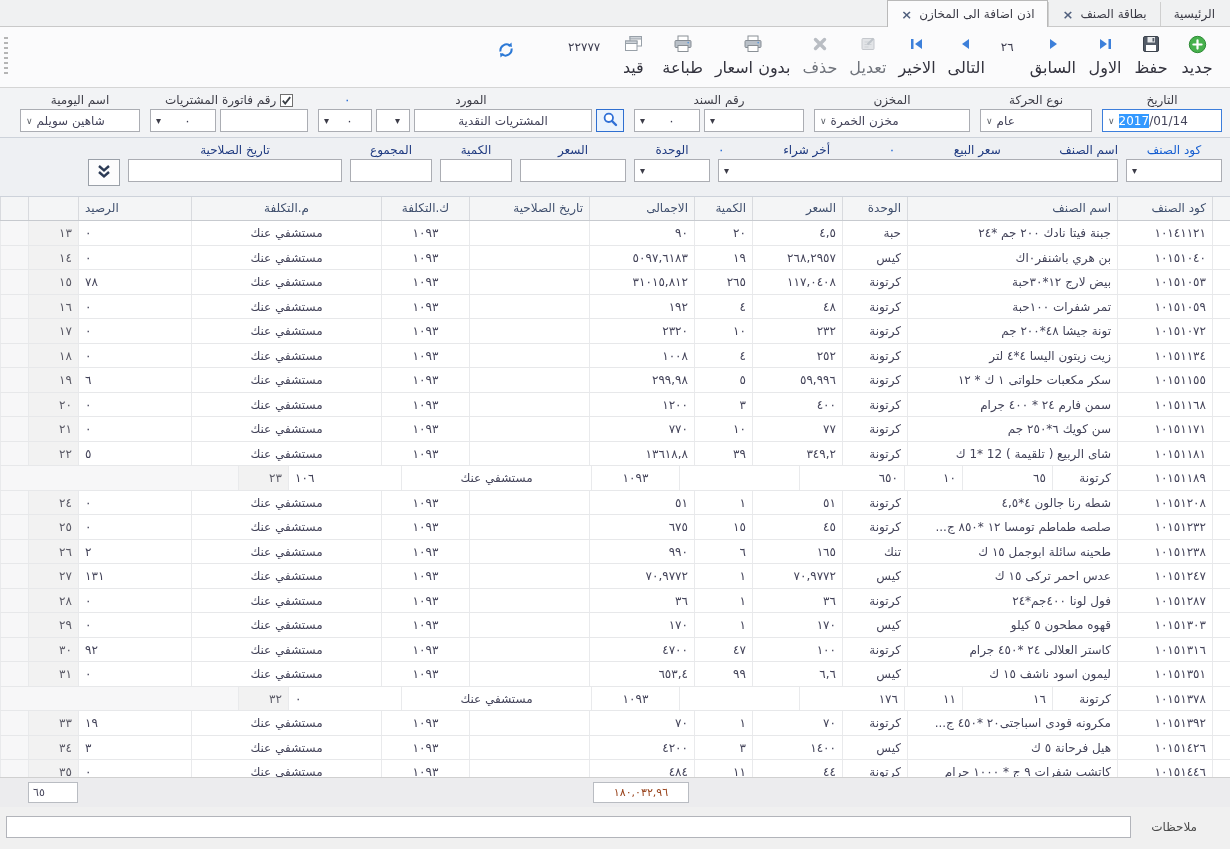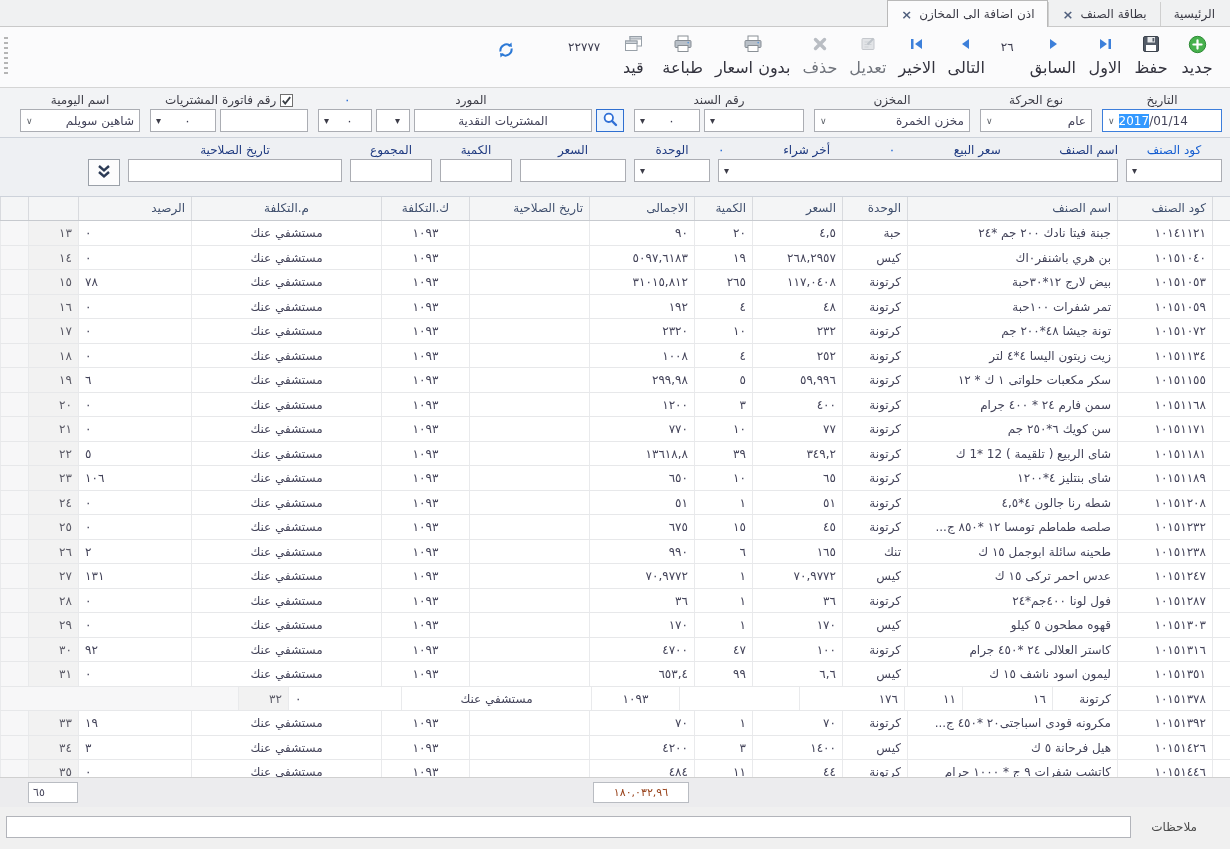--- a/index.html
+++ b/index.html
@@ -22,21 +22,21 @@
   .refresh-wrap { margin-right:42px; margin-top:6px; }
   .grip { position:absolute; left:4px; top:10px; width:4px; height:40px;
           background:repeating-linear-gradient(#b5b5b5 0 2px, transparent 2px 5px); }
 
   
   .filters { height:49px; background:#f2f3f5; padding:3px 8px 0; display:flex; column-gap:10px; align-items:flex-start; }
   .fgroup { display:flex; flex-direction:column; }
   .flabel { height:18px; line-height:18px; text-align:center; color:#3c3c46; white-space:nowrap; position:relative; }
   .frow { display:flex; gap:4px; }
   .combo, .tinput { height:23px; background:#fff; border:1px solid #abadb3; display:flex; align-items:center; padding:0 5px; }
-  .combo .cval { flex:1; text-align:right; white-space:nowrap; overflow:hidden; }
+  .combo .cval { flex:1; text-align:left; white-space:nowrap; overflow:hidden; }
   .combo .chev  { color:#5a5f66; font-size:9px; margin-right:4px; }
   .combo .chev.filled { font-size:10px; color:#3c3c48; }
   .combo.num .cval { text-align:center; color:#3b3b4e; }
   .date-combo { border-color:#3d7edb; }
   .date-combo .dval { flex:1; direction:ltr; white-space:nowrap; }
   .date-combo .sel { background:#3399ff; color:#fff; }
   .sbtn { width:28px; height:23px; border:1px solid #2f6fd0; background:#eaf3fd; display:flex; align-items:center; justify-content:center; }
   .dot { color:#1560d4; }
   .cbx { width:13px; height:13px; border:1px solid #707070; background:#fff; display:inline-flex; align-items:center; justify-content:center; vertical-align:-2px; }
   .sup-dot { position:absolute; left:26px; top:0; }
@@ -55,21 +55,21 @@
   .g-body { height:556px; overflow:hidden; }
   .g-row { height:24.5px; display:flex; border-bottom:1px solid #e7e8ea; background:#fff; }
   .cell { flex-shrink:0; padding:0 6px; white-space:nowrap; overflow:hidden; line-height:24px; text-align:right; }
   .g-row .cell { border-left:1px solid #e9eaec; }
   .col-edge{width:18px} .col-code{width:95px} .col-name{width:210px} .col-unit{width:65px}
   .col-price{width:90px;padding-left:12px} .col-qty{width:58px;padding-left:12px} .col-total{width:105px;padding-left:14px}
   .col-expiry{width:120px} .col-kcost{width:88px;text-align:center} .col-mcost{width:190px;text-align:center}
   .col-balance{width:113px;text-align:left} .col-no{width:50px;background:#f2f2f2;color:#5a5a66}
   .col-gutter{width:28px;flex:1;background:#f7f7f8}
   .g-head .col-no, .g-head .col-gutter { background:#f4f5f6; }
-  .g-head .col-balance { text-align:right; }
+  .g-head .col-balance { text-align:left; }
 
   
   .gfooter { height:30px; background:#ececee; border-top:1px solid #d0d0d0; position:relative; }
   .fbox { position:absolute; top:4px; height:21px; background:#fff; border:1px solid #b9bcc2; line-height:19px; padding:0 4px; }
   .fbox.total { right:541px; width:96px; color:#99431c; font-size:11px; text-align:center; }
   .fbox.count { right:1152px; width:50px; font-size:11px; text-align:left; }
   .notesbar { margin-top:7px; height:26px; display:flex; align-items:center; gap:20px; padding-right:33px; }
   .notes-input { width:1125px; height:22px; background:#fff; border:1px solid #b2b4ba; }
   .notes-label { color:#4a4a4a; }
 
@@ -522,21 +522,20 @@
         <div class="cell col-expiry"></div>
         <div class="cell col-kcost">١٠٩٣</div>
         <div class="cell col-mcost">مستشفي عنك</div>
         <div class="cell col-balance">٥</div>
         <div class="cell col-no">٢٢</div>
         <div class="cell col-gutter"></div>
       </div>
       <div class="g-row">
         <div class="cell col-edge"></div>
         <div class="cell col-code">١٠١٥١١٨٩</div>
-        <div class="cell col-name">شاى بنتليز ٤*١٢٠٠</div>
         <div class="cell col-unit">كرتونة</div>
         <div class="cell col-price">٦٥</div>
         <div class="cell col-qty">١٠</div>
         <div class="cell col-total">٦٥٠</div>
         <div class="cell col-expiry"></div>
         <div class="cell col-kcost">١٠٩٣</div>
         <div class="cell col-mcost">مستشفي عنك</div>
         <div class="cell col-balance">١٠٦</div>
         <div class="cell col-no">٢٣</div>
         <div class="cell col-gutter"></div>

